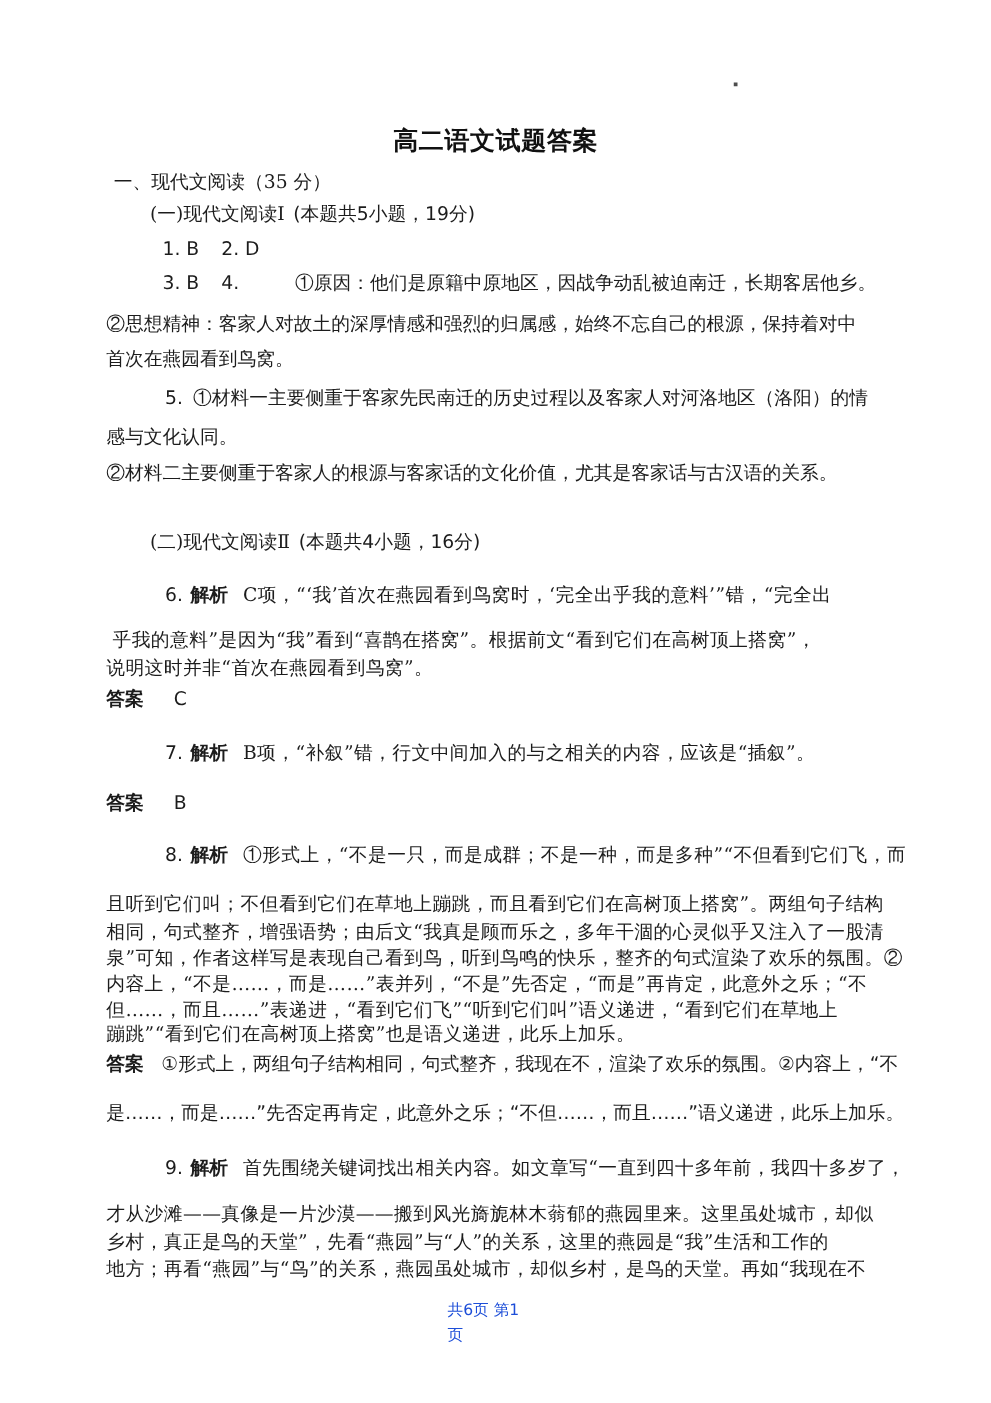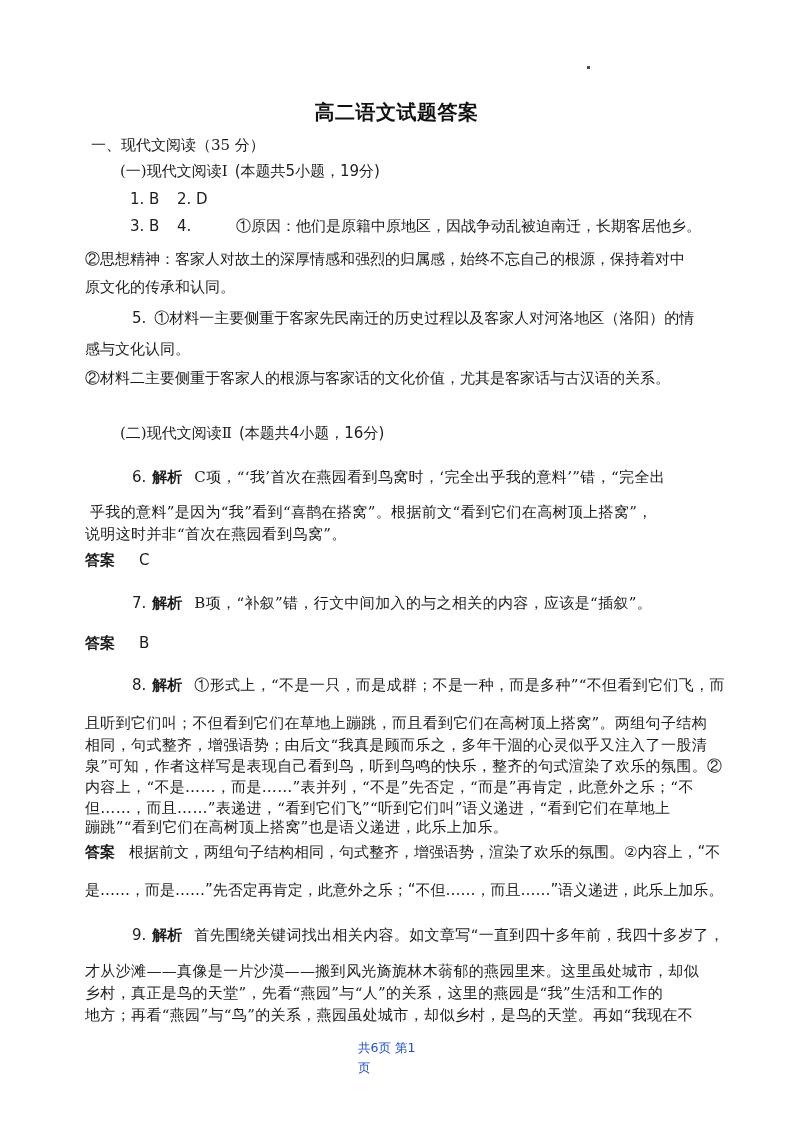--- a/index.html
+++ b/index.html
@@ -44,21 +44,21 @@
   </div>
 
   <div class="ln sans" style="top:190px;left:130px">
     <span class="qnum w47">1. B</span><span>2. D</span>
   </div>
 
   <div class="ln serif" style="top:217px;left:130px">
     <span class="qnum w47">3. B</span><span class="qnum w59">4.</span><span>①原因：他们是原籍中原地区，因战争动乱被迫南迁，长期客居他乡。</span>
   </div>
   <div class="ln serif" style="top:250px;left:85px">②思想精神：客家人对故土的深厚情感和强烈的归属感，始终不忘自己的根源，保持着对中</div>
-  <div class="ln serif" style="top:278px;left:85px">原文化的传承和认同。</div>
+  <div class="ln serif" style="top:278px;left:85px">首次在燕园看到鸟窝。</div>
 
   <div class="ln serif" style="top:309px;left:132px">
     <span class="qnum" style="margin-right:8px">5.</span><span>①材料一主要侧重于客家先民南迁的历史过程以及客家人对河洛地区（洛阳）的情</span>
   </div>
   <div class="ln serif" style="top:340px;left:85px">感与文化认同。</div>
   <div class="ln serif" style="top:369px;left:85px">②材料二主要侧重于客家人的根源与客家话的文化价值，尤其是客家话与古汉语的关系。</div>
 
   <div class="ln serif" style="top:424px;left:120px">
     <span>(二)现代文阅读Ⅱ</span><span class="head-note">(本题共4小题，16分)</span>
   </div>
@@ -82,21 +82,21 @@
   <div class="ln" style="top:675px;left:132px">
     <span class="qnum sans">8.</span><span class="lbl sans">解析</span><span class="kai">①形式上，“不是一只，而是成群；不是一种，而是多种”“不但看到它们飞，而</span>
   </div>
   <div class="ln kai" style="top:714px;left:85px">且听到它们叫；不但看到它们在草地上蹦跳，而且看到它们在高树顶上搭窝”。两组句子结构</div>
   <div class="ln kai" style="top:736px;left:85px">相同，句式整齐，增强语势；由后文“我真是顾而乐之，多年干涸的心灵似乎又注入了一股清</div>
   <div class="ln kai" style="top:757px;left:85px">泉”可知，作者这样写是表现自己看到鸟，听到鸟鸣的快乐，整齐的句式渲染了欢乐的氛围。②</div>
   <div class="ln kai" style="top:778px;left:85px">内容上，“不是……，而是……”表并列，“不是”先否定，“而是”再肯定，此意外之乐；“不</div>
   <div class="ln kai" style="top:799px;left:85px">但……，而且……”表递进，“看到它们飞”“听到它们叫”语义递进，“看到它们在草地上</div>
   <div class="ln kai" style="top:818px;left:85px">蹦跳”“看到它们在高树顶上搭窝”也是语义递进，此乐上加乐。</div>
   <div class="ln" style="top:842px;left:85px">
-    <span class="lbl-ans sans" style="margin-right:14px">答案</span><span class="sans">根据前文，两组句子结构相同，句式整齐，增强语势，渲染了欢乐的氛围。②内容上，“不</span>
+    <span class="lbl-ans sans" style="margin-right:14px">答案</span><span class="sans">①形式上，两组句子结构相同，句式整齐，我现在不，渲染了欢乐的氛围。②内容上，“不</span>
   </div>
   <div class="ln sans" style="top:881px;left:85px">是……，而是……”先否定再肯定，此意外之乐；“不但……，而且……”语义递进，此乐上加乐。</div>
 
   <div class="ln" style="top:925px;left:132px">
     <span class="qnum sans">9.</span><span class="lbl sans">解析</span><span class="kai">首先围绕关键词找出相关内容。如文章写“一直到四十多年前，我四十多岁了，</span>
   </div>
   <div class="ln kai" style="top:962px;left:85px">才从沙滩——真像是一片沙漠——搬到风光旖旎林木蓊郁的燕园里来。这里虽处城市，却似</div>
   <div class="ln kai" style="top:984px;left:85px">乡村，真正是鸟的天堂”，先看“燕园”与“人”的关系，这里的燕园是“我”生活和工作的</div>
   <div class="ln kai" style="top:1006px;left:85px">地方；再看“燕园”与“鸟”的关系，燕园虽处城市，却似乡村，是鸟的天堂。再如“我现在不</div>
 

